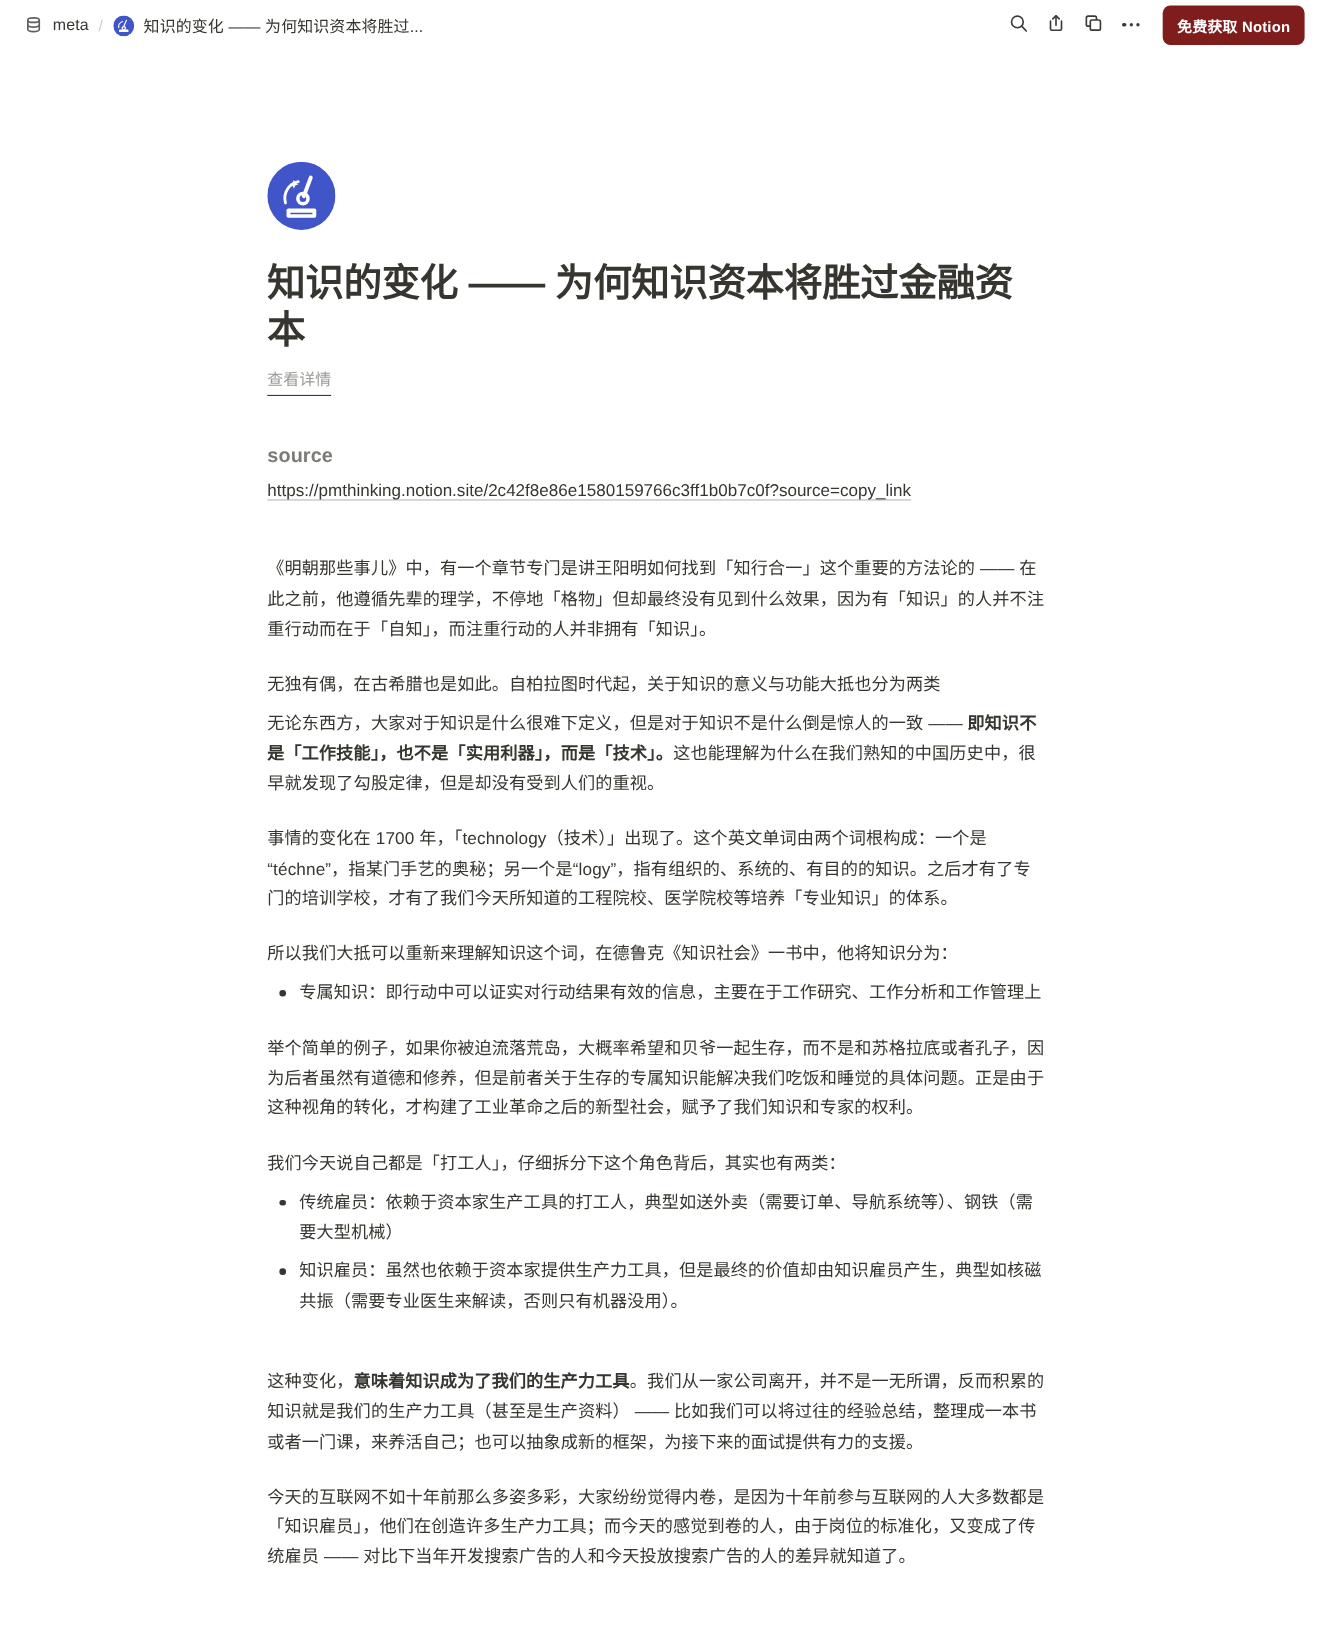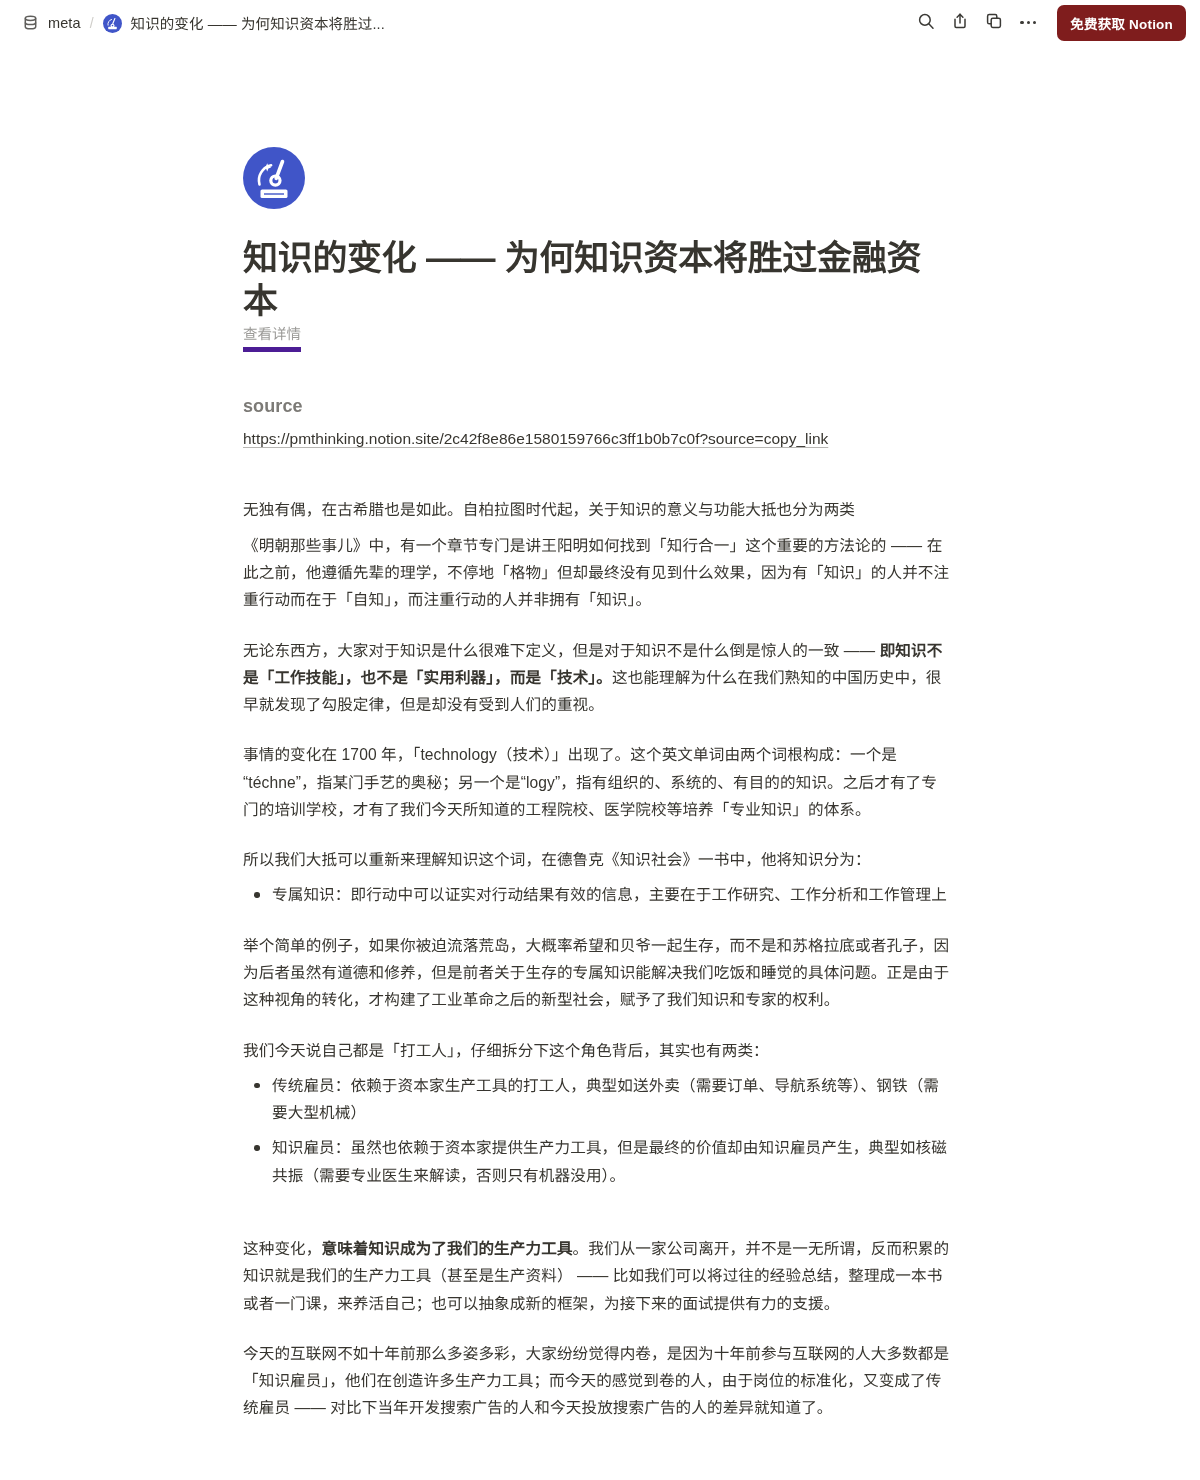--- a/index.html
+++ b/index.html
@@ -130,30 +130,30 @@
     width: 62px; height: 62px;
     border-radius: 50%;
     display: block;
     margin-bottom: 28px;
   }
 
   h1.page-title {
     font-size: 35px;
     line-height: 1.22;
     font-weight: 700;
-    margin: 0 0 2px 0;
+    margin: 0 0 14px 0;
     letter-spacing: -0.3px;
     color: #37352f;
   }
   .subtitle {
     font-size: 14.5px;
     color: #9b9a97;
     margin: 0 0 44px 0;
     display: inline-block;
-    border-bottom: 5px solid #4c1d95;
+    border-bottom: 1px solid #4c1d95;
     padding-bottom: 1px;
     cursor: pointer;
     line-height: 1.5;
   }
 
   .prop-label {
     font-size: 18px;
     font-weight: 600;
     color: #7c7a76;
     margin: 0 0 10px 0;
@@ -299,23 +299,23 @@
       </svg>
     </span>
 
     <h1 class="page-title">知识的变化 —— 为何知识资本将胜过金融资本</h1>
 
     <div><span class="subtitle">查看详情</span></div>
 
     <div class="prop-label">source</div>
     <div><a class="prop-link" href="#">https://pmthinking.notion.site/2c42f8e86e1580159766c3ff1b0b7c0f?source=copy_link</a></div>
 
+    <p class="para">《明朝那些事儿》中，有一个章节专门是讲王阳明如何找到「知行合一」这个重要的方法论的 —— 在此之前，他遵循先辈的理学，不停地「格物」但却最终没有见到什么效果，因为有「知识」的人并不注重行动而在于「自知」，而注重行动的人并非拥有「知识」。</p>
+
     <p class="para tight">无独有偶，在古希腊也是如此。自柏拉图时代起，关于知识的意义与功能大抵也分为两类</p>
-
-    <p class="para">《明朝那些事儿》中，有一个章节专门是讲王阳明如何找到「知行合一」这个重要的方法论的 —— 在此之前，他遵循先辈的理学，不停地「格物」但却最终没有见到什么效果，因为有「知识」的人并不注重行动而在于「自知」，而注重行动的人并非拥有「知识」。</p>
 
     <p class="para"><span>无论东西方，大家对于知识是什么很难下定义，但是对于知识不是什么倒是惊人的一致 —— </span><b>即知识不是「工作技能」，也不是「实用利器」，而是「技术」。</b><span>这也能理解为什么在我们熟知的中国历史中，很早就发现了勾股定律，但是却没有受到人们的重视。</span></p>
 
     <p class="para">事情的变化在 1700 年，「technology（技术）」出现了。这个英文单词由两个词根构成：一个是“téchne”，指某门手艺的奥秘；另一个是“logy”，指有组织的、系统的、有目的的知识。之后才有了专门的培训学校，才有了我们今天所知道的工程院校、医学院校等培养「专业知识」的体系。</p>
 
     <p class="para tight">所以我们大抵可以重新来理解知识这个词，在德鲁克《知识社会》一书中，他将知识分为：</p>
     <ul class="bullets">
       <li>专属知识：即行动中可以证实对行动结果有效的信息，主要在于工作研究、工作分析和工作管理上</li>
     </ul>
 

